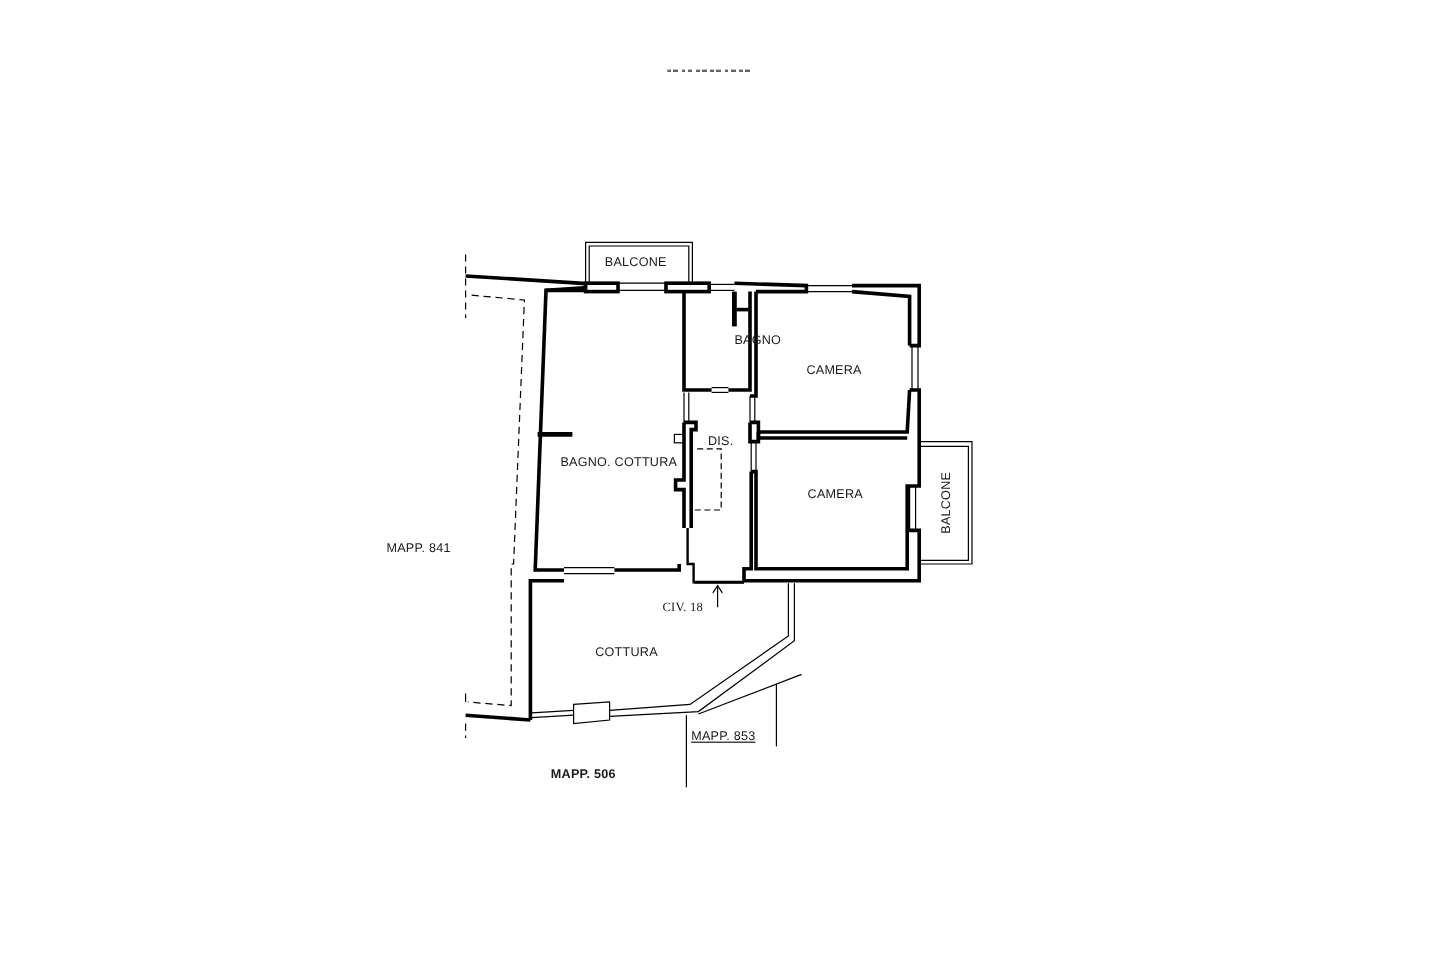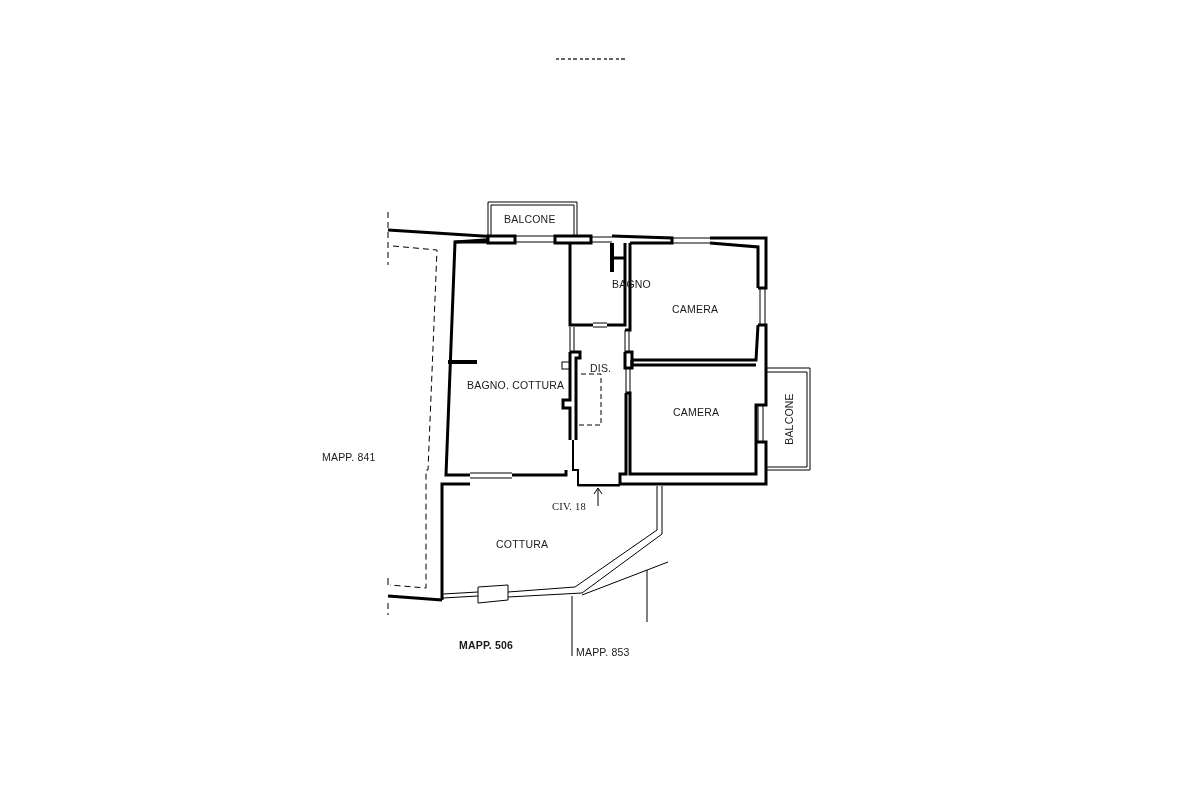--- a/index.html
+++ b/index.html
@@ -112,13 +112,13 @@
 <div class="lbl" style="left:580px;top:278px;margin-left:32px;">BAGNO</div>
 <div class="lbl" style="left:672px;top:303px;">CAMERA</div>
 <div class="lbl" style="left:467px;top:379px;">BAGNO. COTTURA</div>
 <div class="lbl" style="left:590px;top:362px;">DIS.</div>
 <div class="lbl" style="left:673px;top:406px;">CAMERA</div>
 <div class="lbl vert" style="left:763px;top:413px;">BALCONE</div>
 <div class="lbl" style="left:496px;top:538px;">COTTURA</div>
 <div class="lbl" style="left:552px;top:501px;font-family:Liberation Serif, serif;">CIV. 18</div>
 <div class="lbl" style="left:322px;top:430px;margin-top:21px;">MAPP. 841</div>
 <div class="lbl" style="left:459px;top:639px;font-weight:bold;">MAPP. 506</div>
-<div class="lbl" style="left:576px;top:646px;">MAPP. 853</div>
+<div class="lbl" style="left:576px;top:608px;text-decoration:underline;">MAPP. 853</div>
 
 </body></html>

